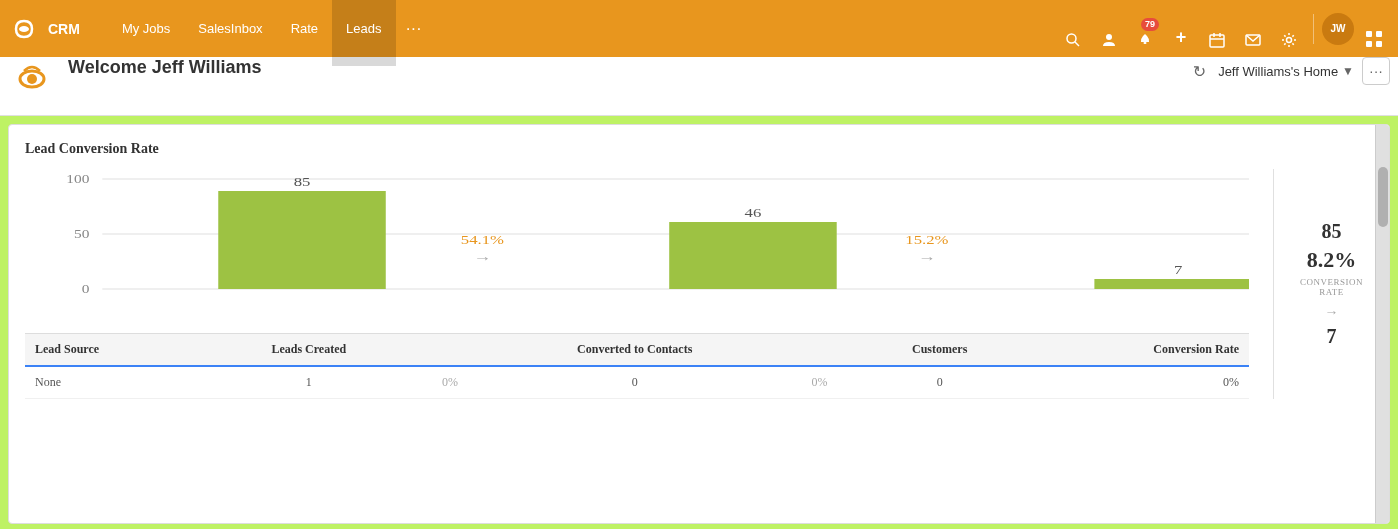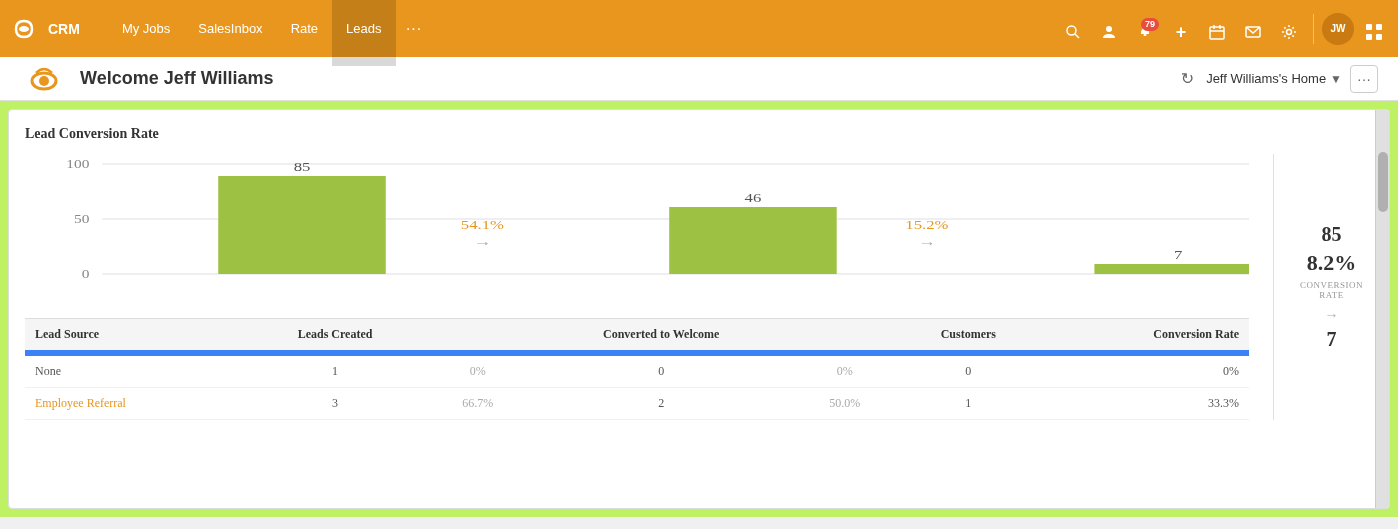--- a/index.html
+++ b/index.html
@@ -29,44 +29,44 @@
     .nav-item {
       padding: 0 14px; height: 74px; display: flex; align-items: center;
       color: white; font-size: 13px; cursor: pointer; white-space: nowrap;
     }
     .nav-item.active { background: rgba(0,0,0,0.15); }
     .nav-more { font-size: 16px; padding: 0 10px; height: 57px; display: flex; align-items: center; cursor: pointer; color: white; }
     .nav-right {
       display: flex; align-items: center; gap: 4px; margin-left: auto;
     }
     .nav-icon-btn {
-      width: 32px; height: 32px; display: flex; align-items: center; justify-content: center;
+      width: 32px; height: 32px; display: flex; align-items: flex-end; justify-content: center;
       color: white; font-size: 16px; cursor: pointer; border-radius: 4px;
       position: relative;
       margin-top: 7px;
     }
     .notif-badge {
       position: absolute; top: 2px; right: 2px;
       background: #e74c3c; color: white; font-size: 9px; font-weight: bold;
       border-radius: 8px; padding: 1px 4px; line-height: 1.2;
     }
     .nav-divider { width: 1px; height: 30px; background: rgba(255,255,255,0.4); margin: 0 4px; }
     .avatar-btn {
       width: 32px; height: 32px; border-radius: 50%; overflow: hidden;
       background: #c97a10; cursor: pointer; display: flex; align-items: center; justify-content: center;
       font-size: 10px; color: white; font-weight: bold;
     }
 
     
     .subheader {
       background: white;
-      height: 44px;
+      height: 59px;
       display: flex;
-      align-items: center;
-      padding: 0 20px;
+      align-items: flex-start;
+      padding: 0 8px;
       border-bottom: 1px solid #e0e0e0;
     }
     .subheader-logo {
       width: 48px; height: 40px; margin-right: 12px;
     }
     .subheader-title {
       font-size: 18px; font-weight: bold; color: #333; flex: 1;
     }
     .subheader-right {
       display: flex; align-items: center; gap: 8px;
@@ -150,21 +150,21 @@
       border-collapse: collapse;
       font-size: 12px;
     }
     .data-table th {
       background: #f5f5f5;
       padding: 8px 10px;
       text-align: left;
       font-weight: bold;
       color: #333;
       border-top: 1px solid #ddd;
-      border-bottom: 6px solid #3b82f6;
+      border-bottom: 2px solid #3b82f6;
     }
     .data-table th.right { text-align: right; }
     .data-table th.center { text-align: center; }
     .data-table td {
       padding: 8px 10px;
       border-bottom: 1px solid #f0f0f0;
       color: #555;
     }
     .data-table td.right { text-align: right; }
     .data-table td.center { text-align: center; }
@@ -311,45 +311,36 @@
             <text x="700" y="92" text-anchor="middle" font-size="14" fill="#aaa">→</text>
           </svg>
 
           
           <table class="data-table">
             <thead>
               <tr>
                 <th>Lead Source</th>
                 <th class="center">Leads Created</th>
                 <th class="center"></th>
-                <th class="center">Converted to Welcome</th>
+                <th class="center">Converted to Contacts</th>
                 <th class="center"></th>
                 <th class="center">Customers</th>
                 <th class="right">Conversion Rate</th>
               </tr>
             </thead>
             <tbody>
               <tr>
                 <td>None</td>
                 <td class="center">1</td>
                 <td class="center muted">0%</td>
                 <td class="center">0</td>
                 <td class="center muted">0%</td>
                 <td class="center">0</td>
                 <td class="right">0%</td>
               </tr>
-              <tr>
-                <td class="link">Employee Referral</td>
-                <td class="center">3</td>
-                <td class="center muted">66.7%</td>
-                <td class="center">2</td>
-                <td class="center muted">50.0%</td>
-                <td class="center">1</td>
-                <td class="right">33.3%</td>
-              </tr>
             </tbody>
           </table>
         </div>
 
         <div class="chart-right">
           <div class="chart-right-num">85</div>
           <div class="chart-right-pct">8.2%</div>
           <div class="chart-right-label">CONVERSION RATE</div>
           <div style="color:#aaa; font-size:14px; margin: 2px 0;">→</div>
           <div class="chart-right-bottom">7</div>

